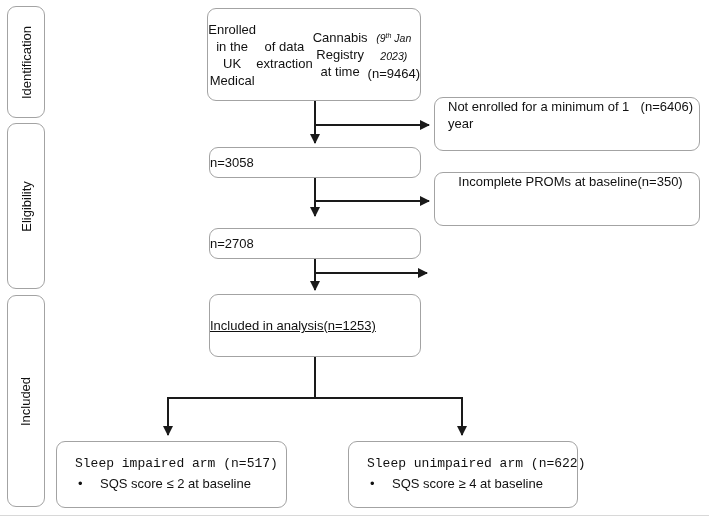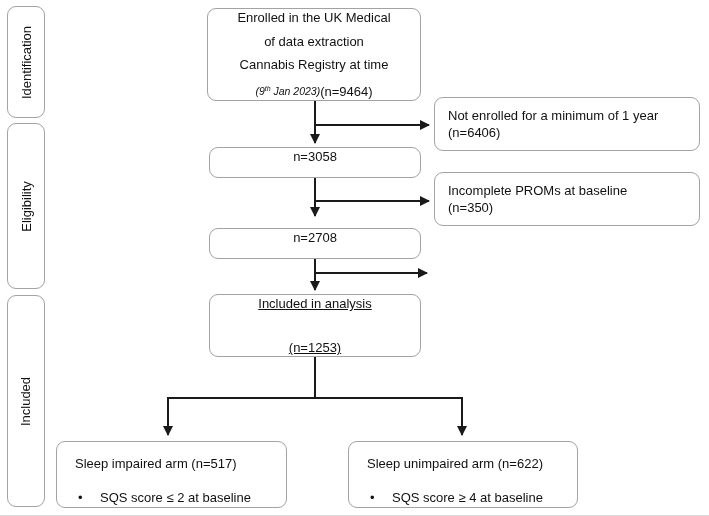--- a/index.html
+++ b/index.html
@@ -6,22 +6,22 @@
   #figure {
     position:relative; width:709px; height:516px; background:var(--background,#fff);
     font-family:"Liberation Sans", sans-serif; color:var(--text,#111);
     overflow:hidden;
   }
   .box {
     position:absolute; box-sizing:border-box; background:#fff;
     border:1.5px solid var(--box-border,#a3a3a3); border-radius:9px;
     font-size:13px; line-height:17px; color:var(--text,#111);
   }
-  .center { display:flex; flex-direction:column; align-items:center; justify-content:space-between; text-align:center; }
-  .leftalign { display:flex; flex-direction:column; justify-content:center; text-align:left; padding-left:13px; padding-right:6px; }
+  .center { display:flex; flex-direction:row; align-items:center; justify-content:flex-start; text-align:center; }
+  .leftalign { display:flex; flex-direction:row; justify-content:center; text-align:left; padding-left:13px; padding-right:6px; }
 
   
   .stage { display:flex; align-items:center; justify-content:center; }
   .stage span { transform:rotate(-90deg); white-space:nowrap; font-size:13px; }
   #stage-identification { left:7px;  top:6px;   width:38px; height:112px; }
   #stage-eligibility    { left:7px;  top:123px; width:38px; height:166px; }
   #stage-included       { left:7px;  top:295px; width:38px; height:212px; }
 
   
   #box-enrolled   { left:207px; top:8px;   width:214px; height:93px; }
@@ -31,21 +31,21 @@
 
   
   #box-not-enrolled { left:434px; top:97px;  width:266px; height:54px; }
   #box-incomplete   { left:434px; top:172px; width:266px; height:54px; }
   #box-nonchronic   { left:432px; top:254px; width:273px; height:37px; }
 
   
   .arm { padding-top:13px; }
   #box-arm-left  { left:56px;  top:441px; width:231px; height:67px; }
   #box-arm-right { left:348px; top:441px; width:230px; height:67px; }
-  .arm .title { padding-left:18px; margin-bottom:17px; white-space:nowrap; }
+  .arm .title { padding-left:18px; margin-bottom:3px; white-space:nowrap;font-family:Liberation Mono, monospace; }
   .arm .bullet-row { display:flex; padding-left:21px; white-space:nowrap; }
   .arm .bullet { width:22px; flex:0 0 22px; }
 
   .date-part { font-style:italic; font-size:10.5px; }
   .date-part sup { font-size:7px; }
   .count-part { font-size:13px; }
 
   #connectors { position:absolute; left:0; top:0; pointer-events:none; }
   .conn { stroke:var(--arrow,#1a1a1a); stroke-width:2; fill:none; }
   #ah path { fill:var(--arrow,#1a1a1a); }

